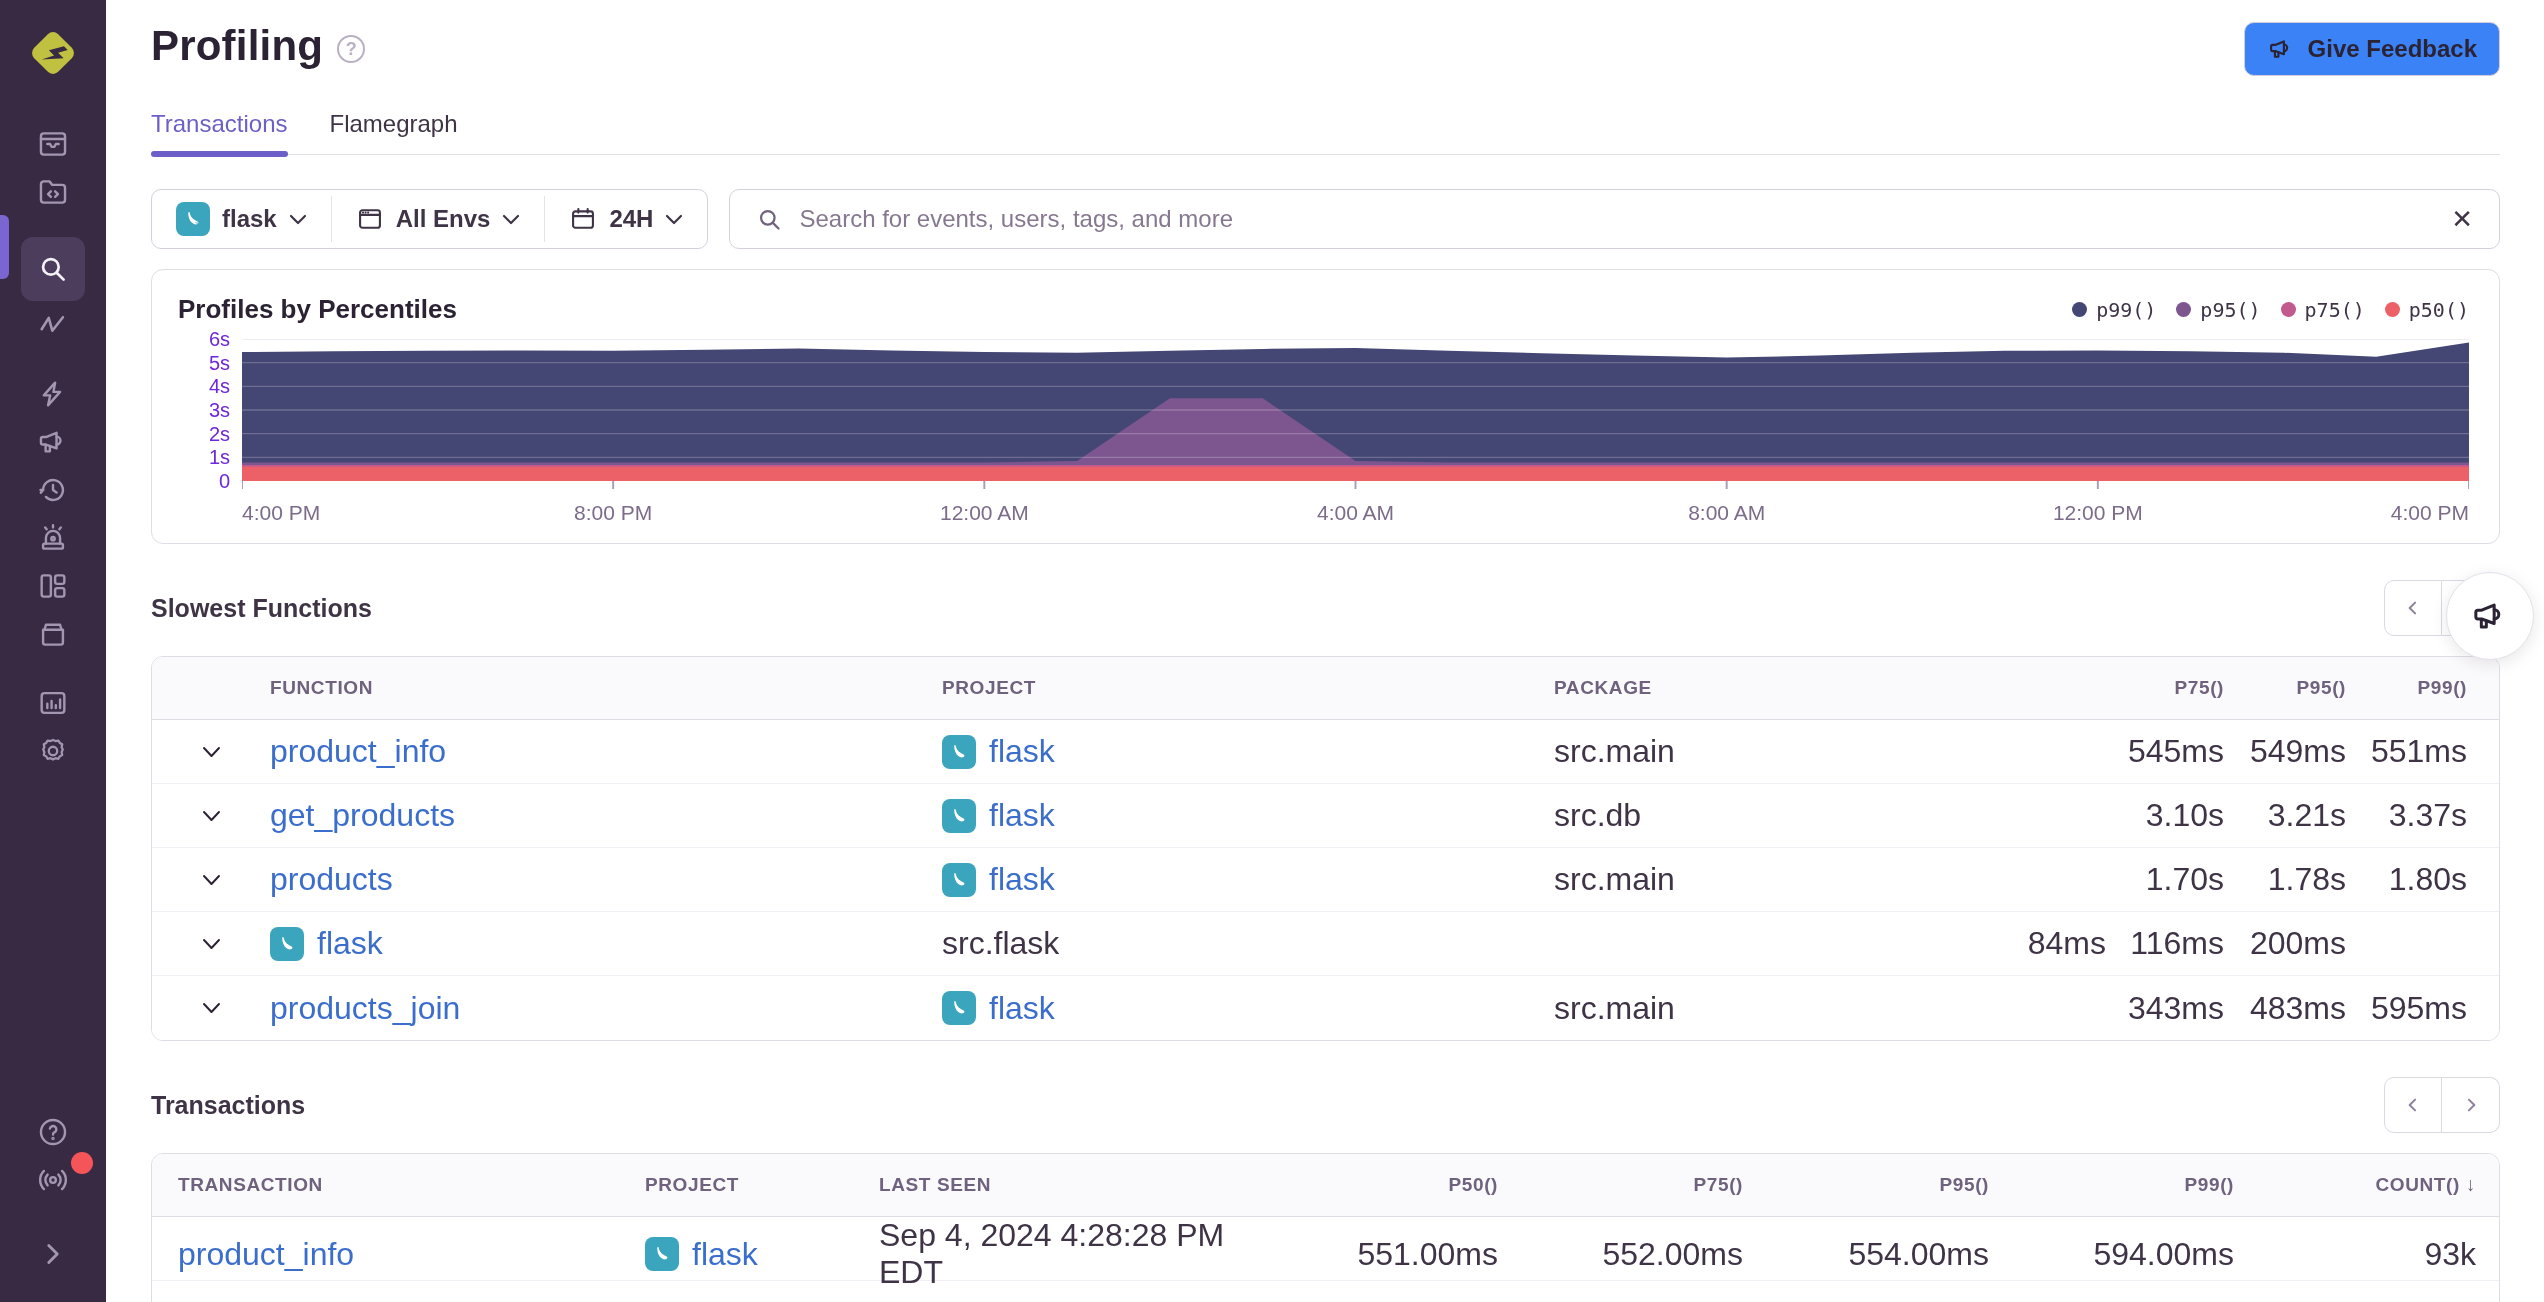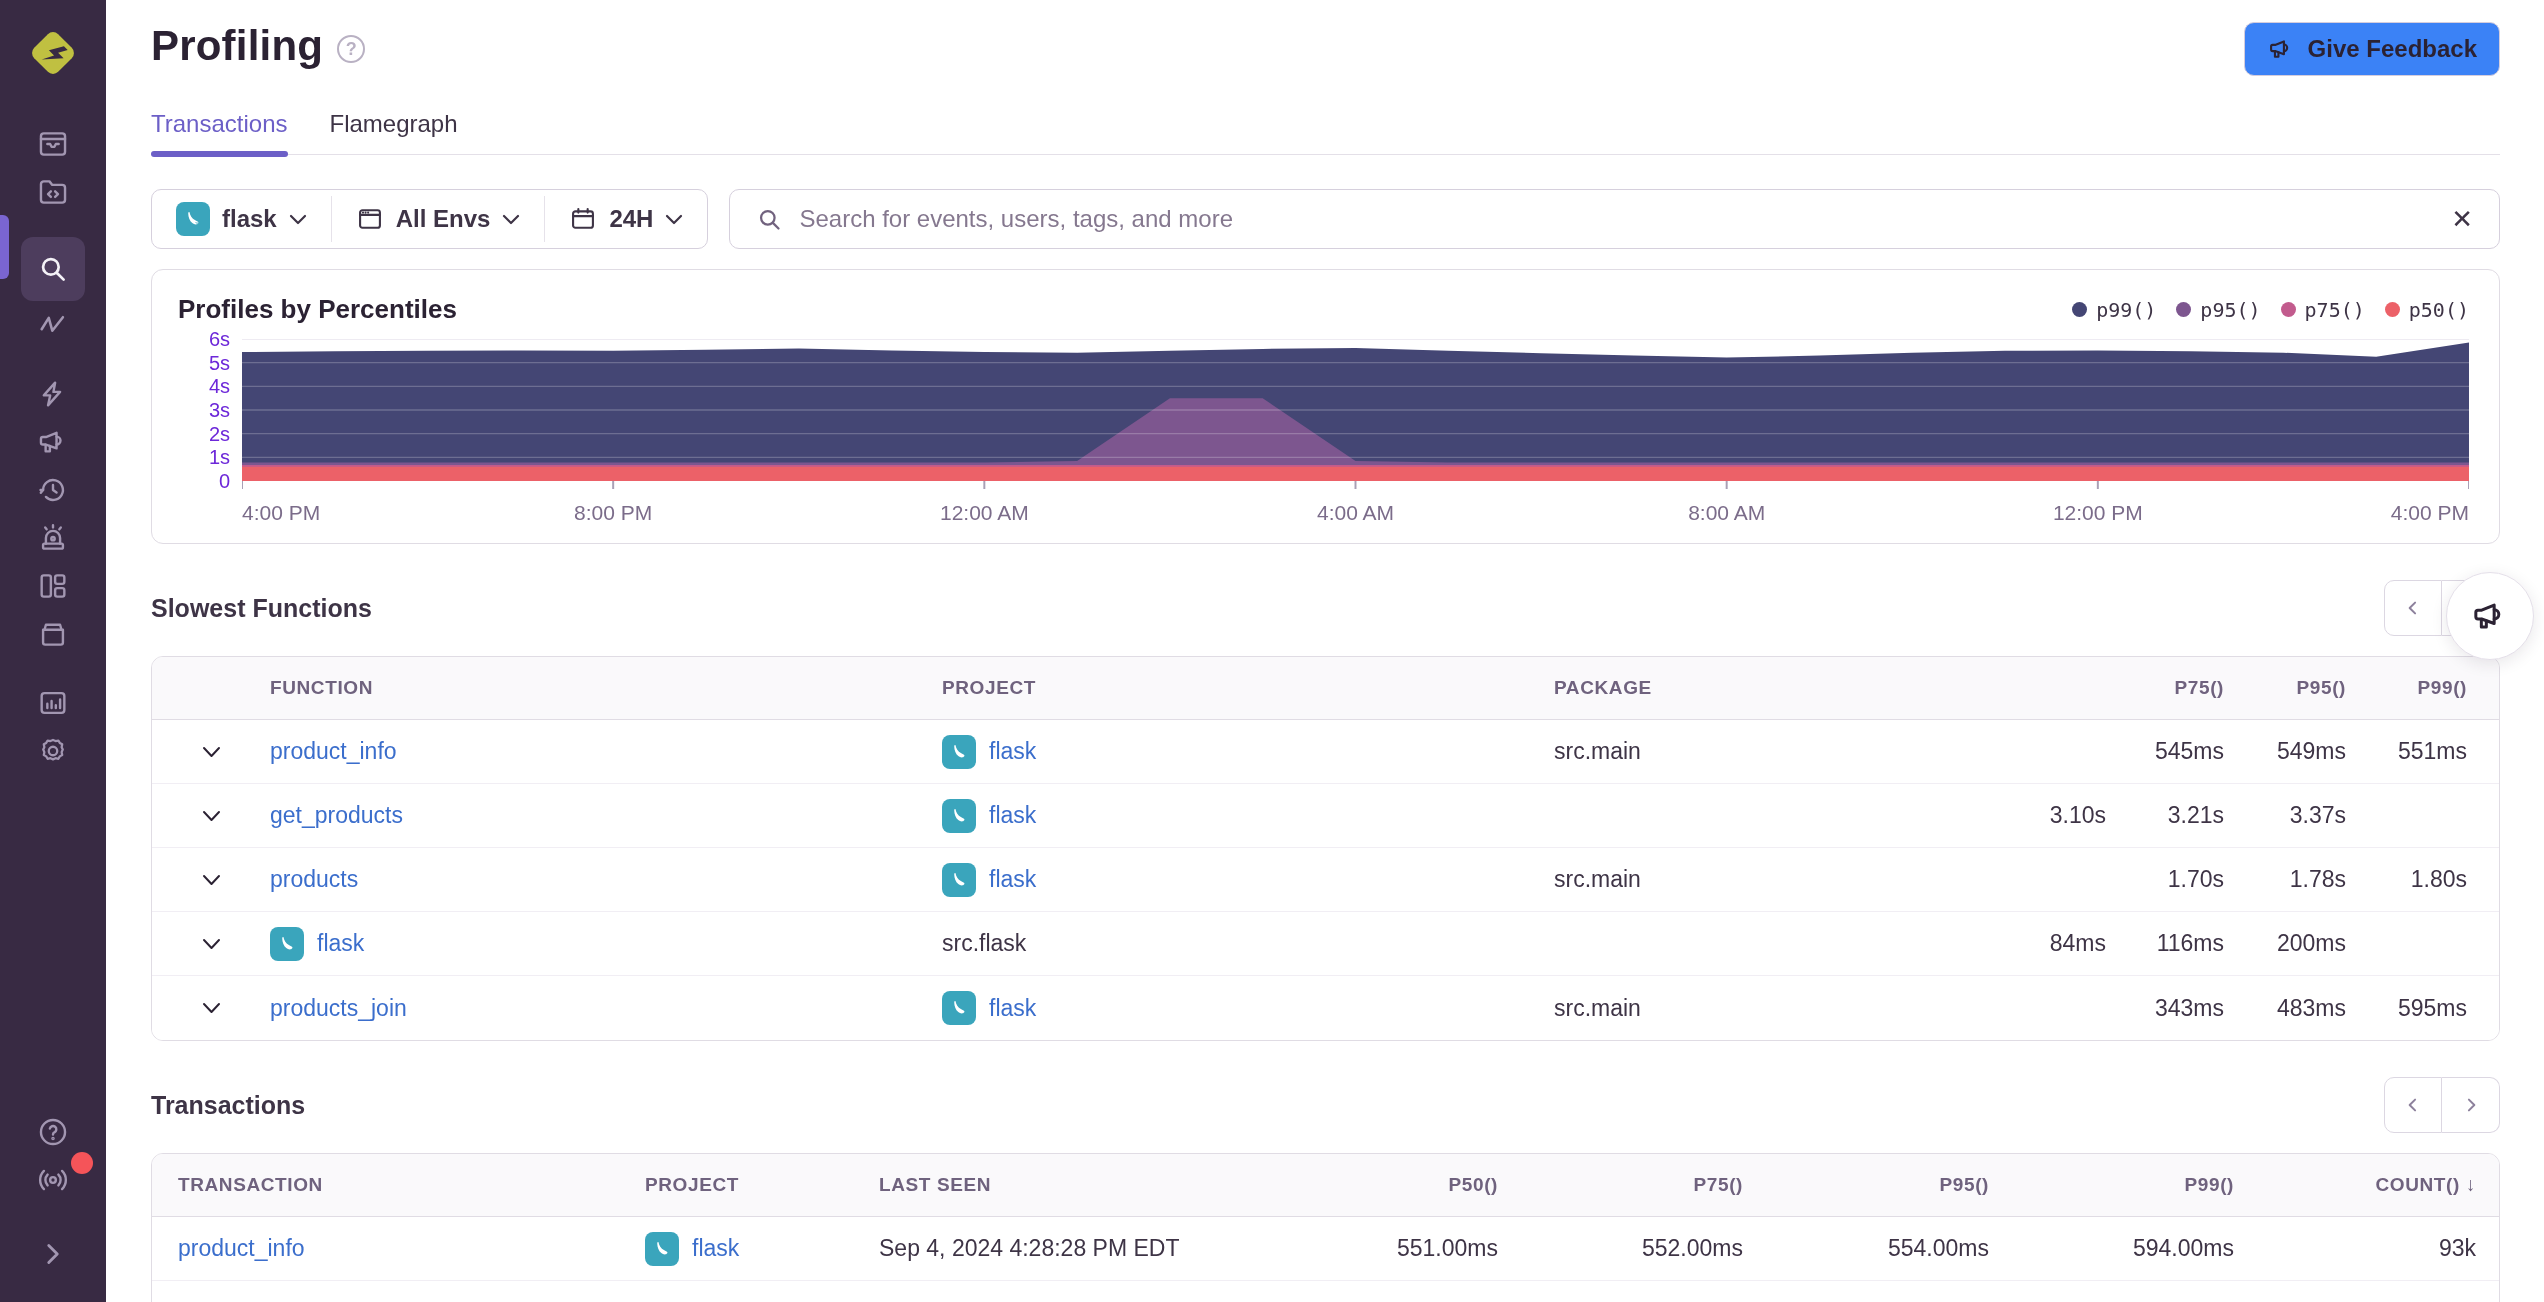--- a/index.html
+++ b/index.html
@@ -88,21 +88,21 @@
 
   .table { overflow:hidden; }
   .thead { background:#faf9fb; border-bottom:1px solid #e0dce4; }
   .trow { display:grid; align-items:center; }
   .sf .trow { grid-template-columns:118px 672px 612px 552px 118px 122px 121px; padding-right:34px; }
   .tx .trow { grid-template-columns:467px 234px 400px 219px 245px 246px 245px 242px; padding:0 25px 0 26px; }
   .thead .trow { height:62px; }
   .tbody .trow { height:64px; border-bottom:1px solid #f1eef4; background:#fff; }
   .tbody .trow:last-child { border-bottom:none; }
   .th { font-size:19px; font-weight:bold; letter-spacing:.6px; color:#6f627e; text-transform:uppercase; }
-  .td { font-size:23px; color:#3e3446; }
+  .td { font-size:32px; color:#3e3446; }
   .num { text-align:right; }
   .link { color:#3b6ecc; cursor:pointer; }
   .cell-proj { display:flex; align-items:center; gap:13px; }
   .expander { display:flex; align-items:center; justify-content:center; cursor:pointer; color:#2b2233; }
   .expander svg { width:19px; height:12px; }
   .sort-arrow { font-size:19px; color:#6f627e; margin-left:6px; }
 
   .fab { position:fixed; left:2446px; top:572px; width:88px; height:88px; border-radius:50%;
          background:#fff; border:1px solid #e4dfe9; box-shadow:0 4px 16px rgba(43,34,51,.10);
          display:flex; align-items:center; justify-content:center; cursor:pointer; z-index:60; }
@@ -424,20 +424,21 @@
           </div>
           <div class="td link">get_products</div>
           <div class="td cell-proj">
             <span class="proj-badge">
               <svg viewBox="0 0 24 24">
                 <path d="M8.2 4.5c.6 3.4 2.4 6.6 6.3 8.9l2.9 1.7c.5.3.7 1 .3 1.5-1.6 2-4.4 1.4-6.5-.2-2.9-2.2-4.3-6.6-4.4-10.4 0-.9.3-1.5.6-1.6.3-.1.6 0 .8.1z" fill="#fff"></path>
               </svg>
             </span>
             <span class="link">flask</span>
           </div>
+          <div class="td">src.db</div>
           <div class="td num">3.10s</div>
           <div class="td num">3.21s</div>
           <div class="td num">3.37s</div>
         </div>
         <div class="trow">
           <div class="expander">
             <svg viewBox="0 0 19 12" fill="none" stroke="currentColor" stroke-width="2" stroke-linecap="round" stroke-linejoin="round">
               <path d="m2 2 7.5 8L17 2"></path>
             </svg>
           </div>

